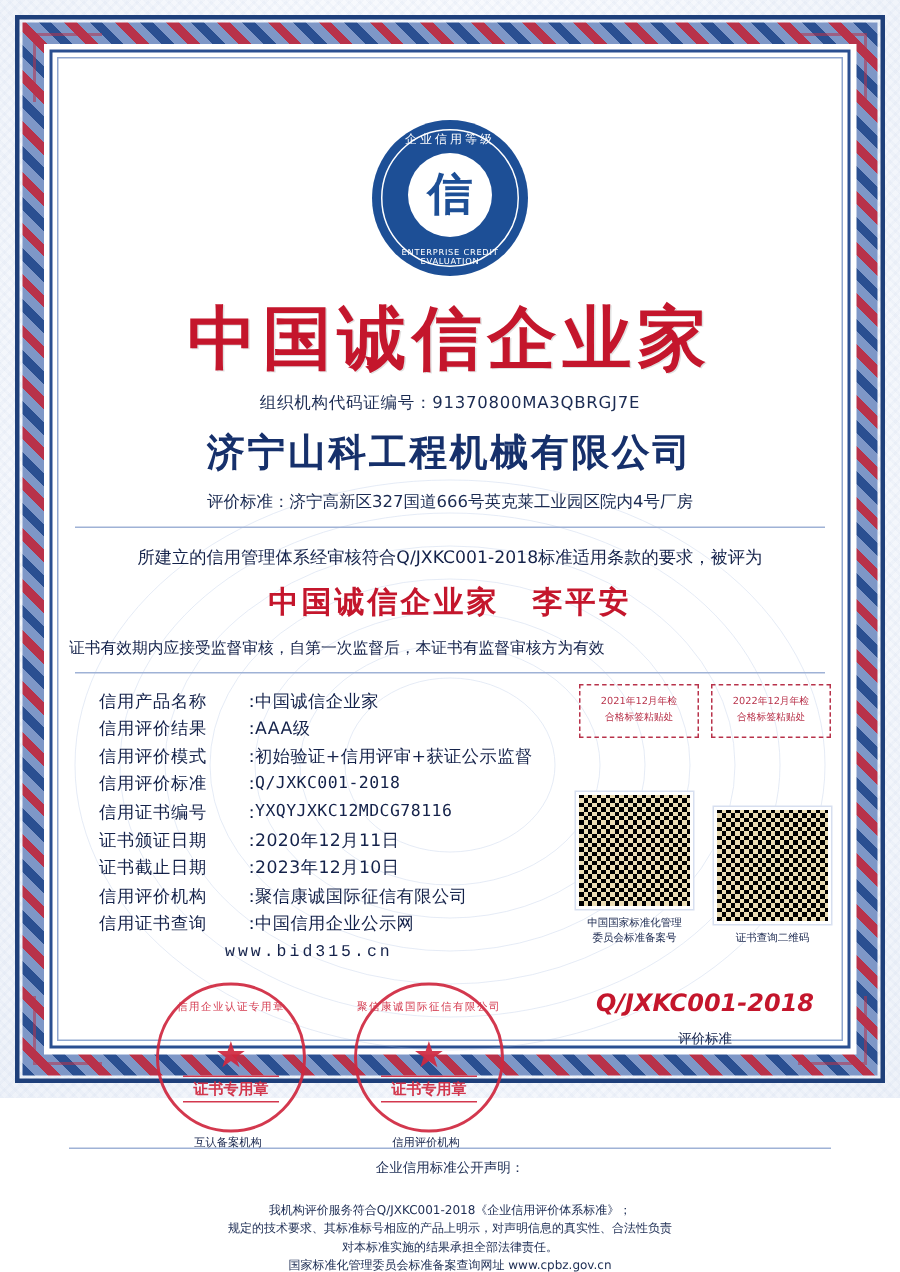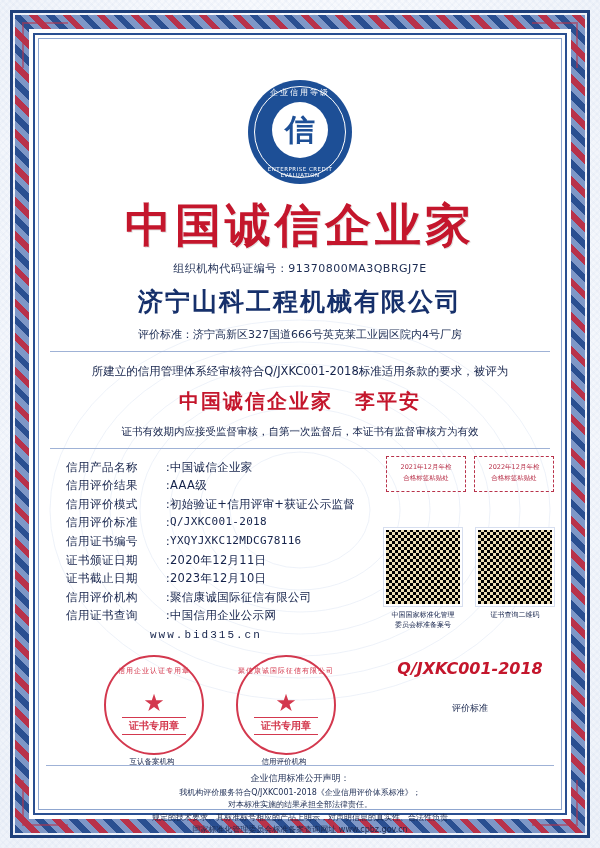--- a/index.html
+++ b/index.html
@@ -4,21 +4,21 @@
 <style>
   html,body{margin:0;padding:0;}
   body{
     width:600px;height:848px;
     background:#ffffff;
     font-family:"DejaVu Sans","Liberation Sans",sans-serif;
     overflow:hidden;
   }
   .cert{
     position:relative;
-    width:600px;height:848px;
+    width:600px;height:732px;
     background:
       repeating-linear-gradient(45deg, rgba(120,150,200,.045) 0 2px, rgba(255,255,255,0) 2px 5px),
       repeating-linear-gradient(-45deg, rgba(120,150,200,.045) 0 2px, rgba(255,255,255,0) 2px 5px),
       radial-gradient(ellipse at 50% 42%, #ffffff 0%, #f7f9fd 55%, #eef2f9 100%);
     box-sizing:border-box;
     padding-left:39px;
   }
   
   .frame-outer{
     position:absolute;left:10px;top:10px;right:10px;bottom:10px;
@@ -113,21 +113,21 @@
     height:1px;background:#9fb2d6;margin:9px 4px 0 4px;
   }
   .standard-line{
     text-align:center;margin-top:12px;font-size:11.5px;color:#14224a;
   }
   .award{
     text-align:center;margin-top:9px;
     font-size:20px;font-weight:bold;color:#c4162c;letter-spacing:2px;
   }
   .valid-line{
-    text-align:center;margin-top:10px;font-size:10.5px;color:#14224a;
+    text-align:left;margin-top:10px;font-size:10.5px;color:#14224a;
   }
 
   
   .details{
     margin-top:9px;position:relative;
     font-size:11.5px;color:#14224a;line-height:18.6px;
   }
   .drow{display:flex;margin-left:20px;}
   .dlabel{width:96px;flex:none;letter-spacing:.5px;}
   .dcolon{width:8px;flex:none;}
@@ -144,21 +144,21 @@
     position:absolute;right:0;top:-2px;display:flex;gap:8px;
   }
   .stamp-box{
     width:80px;height:36px;border:1px dashed #b8324a;
     color:#b8324a;font-size:6.5px;line-height:11px;text-align:center;
     padding-top:5px;box-sizing:border-box;
   }
 
   
   .qr-area{
-    position:absolute;right:0;top:70px;display:flex;gap:14px;
+    position:absolute;right:0;top:70px;display:flex;gap:14px;align-items:flex-end;
   }
   .qr-item{text-align:center;}
   .qr{
     width:74px;height:74px;
     background-image:
       repeating-linear-gradient(0deg,#14224a 0 3px,#fff 3px 6px),
       repeating-linear-gradient(90deg,#14224a 0 3px,#fff 3px 6px);
     background-blend-mode:difference;
     border:2px solid #fff;
     outline:1px solid #d7dff0;
@@ -194,32 +194,32 @@
   .seal-cap.c2{left:183px;top:104px;}
 
   
   .std-block{
     position:absolute;right:0;top:6px;width:168px;text-align:center;
   }
   .std-no{
     color:#c4162c;font-weight:bold;font-size:16px;line-height:19px;
     font-style:italic;
   }
-  .std-cap{font-size:9px;color:#14224a;margin-top:24px;}
+  .std-cap{font-size:9px;color:#14224a;margin-top:8px;}
   .std-q{
     margin-top:14px;font-size:8.5px;color:#14224a;line-height:13px;
   }
   .std-q .link{color:#14224a;}
 
   
   .footer{
     margin-top:4px;border-top:1px solid #9fb2d6;padding-top:6px;
     text-align:center;color:#1b2b52;
   }
-  .footer .f-title{font-size:9px;margin-bottom:2px;}
+  .footer .f-title{font-size:9px;margin-bottom:16px;}
   .footer .f-line{font-size:8px;line-height:12.5px;}
 </style>
 </head>
 <body>
 
 <div class="cert">
 
   <div class="frame-outer"></div>
   <div class="frame-band"></div>
   <div class="frame-inner"></div>
@@ -348,19 +348,19 @@
 
       <div class="std-block">
         <div class="std-no">Q/JXKC001-2018</div>
         <div class="std-cap">评价标准</div>
       </div>
     </div>
 
     <div class="footer">
       <div class="f-title">企业信用标准公开声明：</div>
       <div class="f-line">我机构评价服务符合Q/JXKC001-2018《企业信用评价体系标准》；</div>
+      <div class="f-line">规定的技术要求、其标准标号相应的产品上明示，对声明信息的真实性、合法性负责</div>
       <div class="f-line">对本标准实施的结果承担全部法律责任。</div>
-      <div class="f-line">规定的技术要求、其标准标号相应的产品上明示，对声明信息的真实性、合法性负责</div>
       <div class="f-line">国家标准化管理委员会标准备案查询网址 www.cpbz.gov.cn</div>
     </div>
 
   </div>
 </div>
 
 </body></html>

